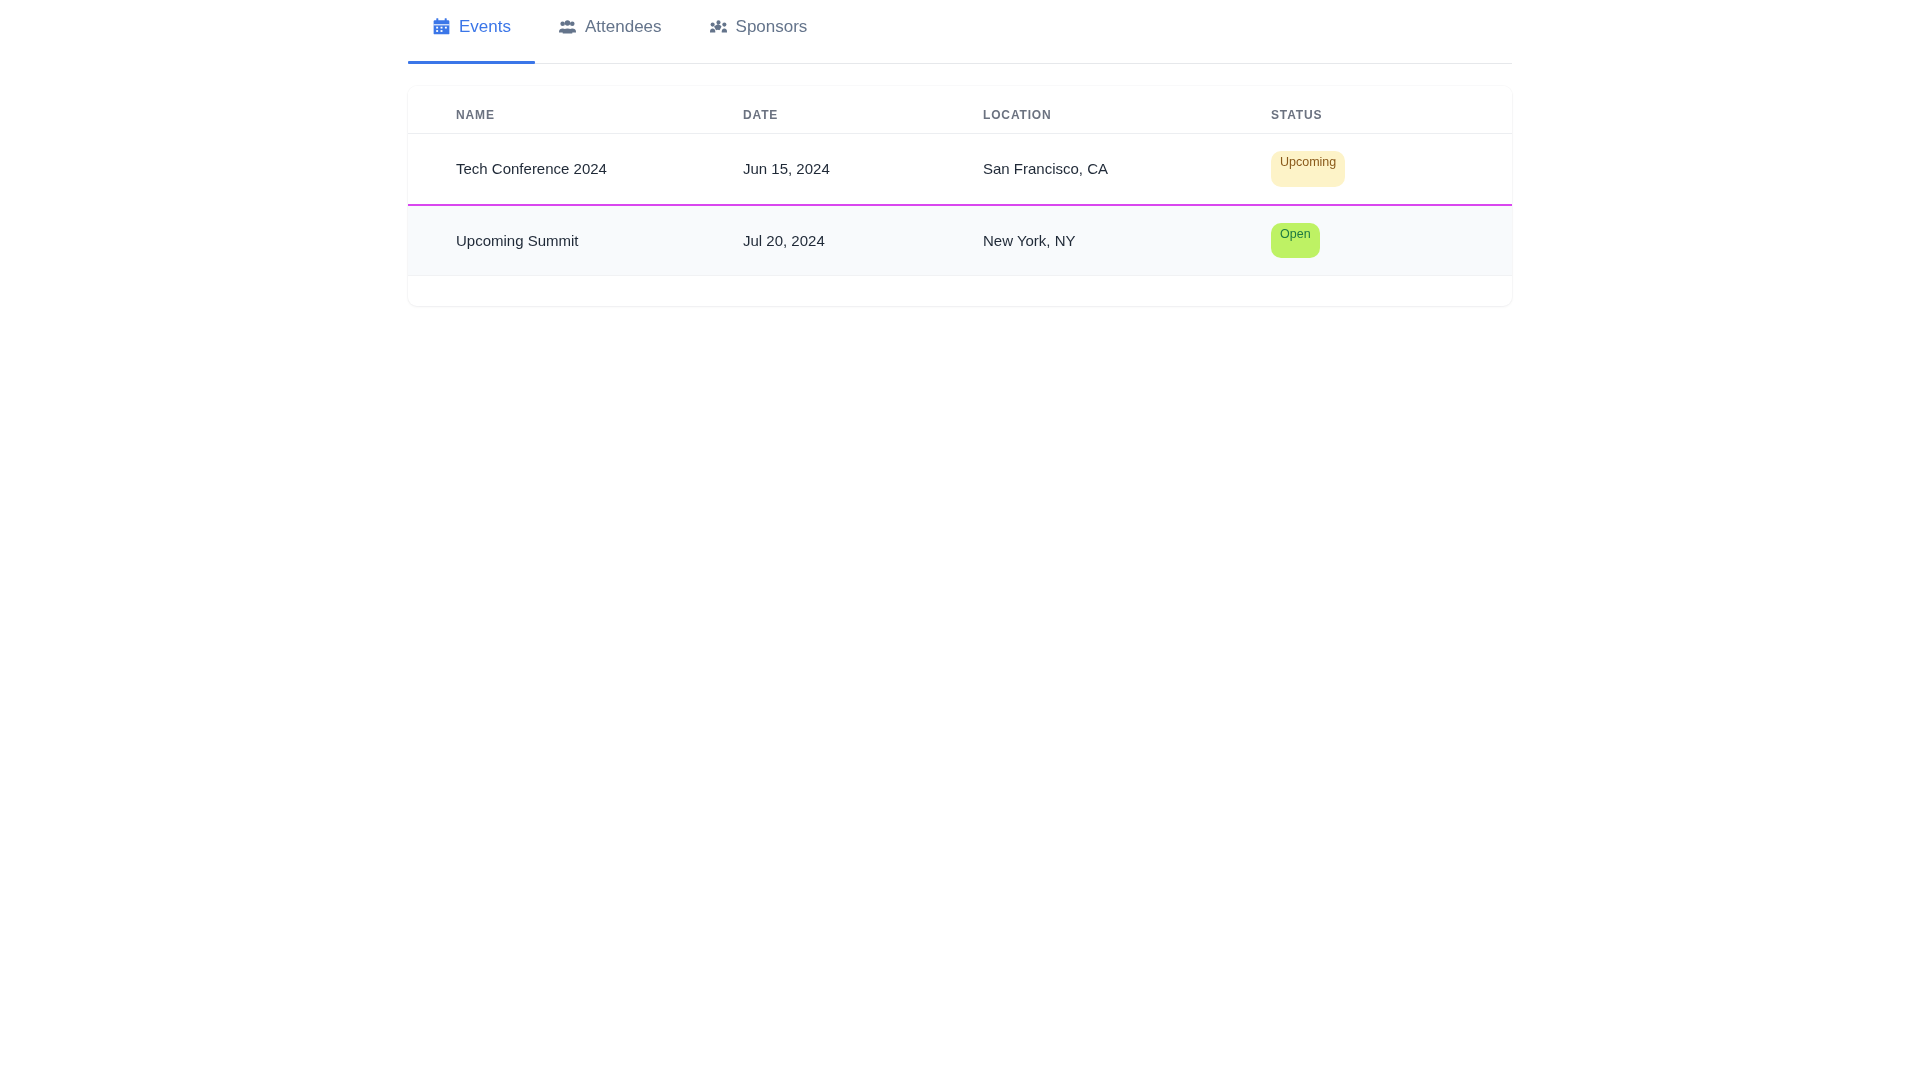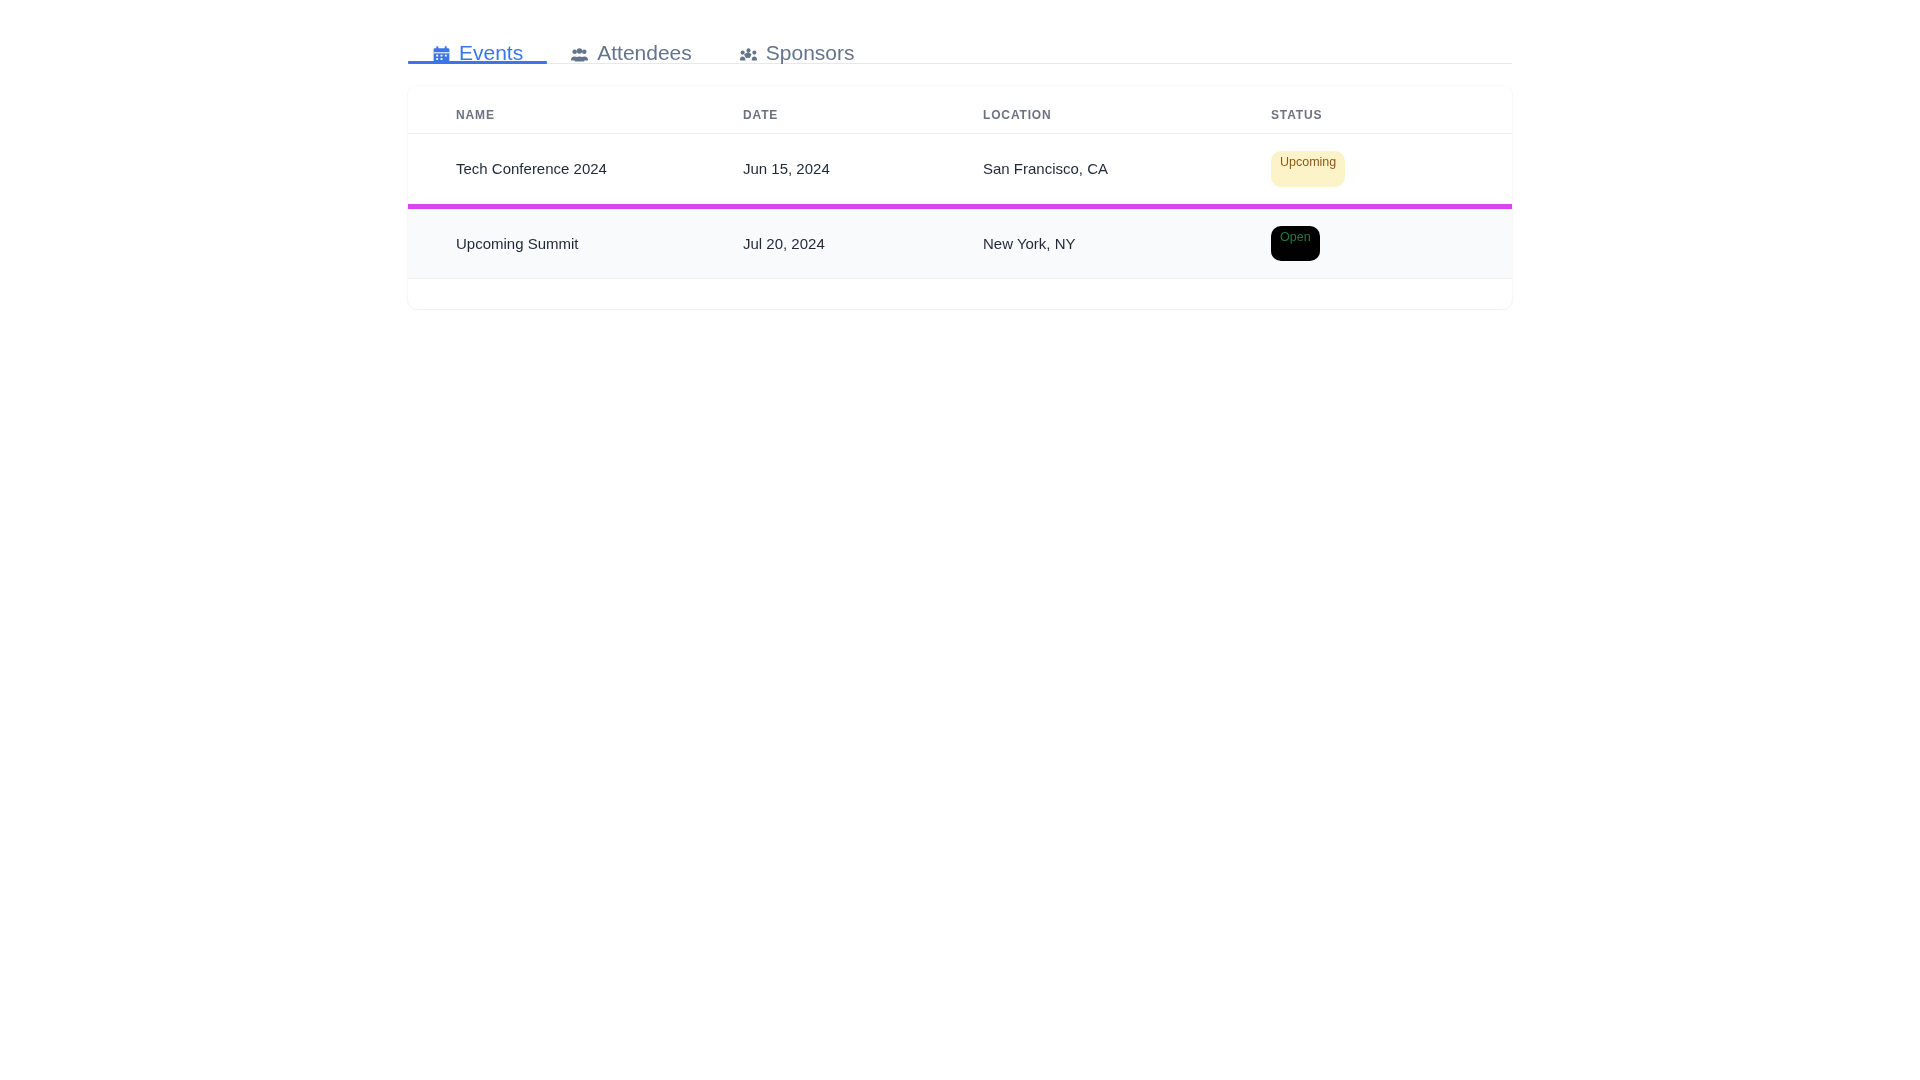--- a/index.html
+++ b/index.html
@@ -26,25 +26,25 @@
   
   .tab-bar {
     display: flex;
     align-items: flex-end;
     border-bottom: 1px solid #e6e8eb;
     height: 46px;
     padding: 0;
   }
   .tab {
     display: flex;
-    align-items: flex-end;
+    align-items: flex-start;
     gap: 9px;
     height: 45px;
     padding: 0 24px 0 24px;
-    font-size: 21px;
+    font-size: 17px;
     color: #64748b;
     cursor: pointer;
     position: relative;
     background: transparent;
     border: none;
     font-family: "Liberation Sans", sans-serif;
     white-space: nowrap;
   }
   .tab:first-child { padding-left: 25px; }
   .tab.active { color: #3b76e8; }
@@ -82,21 +82,21 @@
     color: #6b7280;
     text-transform: uppercase;
     padding: 22px 0 11px 0;
     border-bottom: 1px solid #eceef1;
     background: #ffffff;
   }
   table.data-table td {
     font-size: 15px;
     color: #1f2937;
     padding: 17px 0 17px 0;
-    border-bottom: 5px solid #d946ef;
+    border-bottom: 2px solid #d946ef;
     vertical-align: middle;
   }
   table.data-table tr:last-child td { border-bottom: 1px solid #f1f2f4; }
   table.data-table tbody tr.striped { background: #f8fafc; }
 
   .col-name     { width: 335px; padding-left: 48px !important; }
   .col-date     { width: 240px; }
   .col-location { width: 288px; }
   .col-status   { width: auto; }
 
@@ -106,21 +106,21 @@
   .badge {
     display: inline-block;
     font-size: 12.5px;
     line-height: 1;
     padding: 5px 9px 18px 9px;
     border-radius: 10px;
     font-weight: 400;
     white-space: nowrap;
   }
   .badge-upcoming { background: #fdf3c8; color: #8a5a1b; }
-  .badge-open     { background: #000000; color: #1f7a42; }
+  .badge-open     { background: #bef264; color: #1f7a42; }
   .badge-closed   { background: #fde8e4; color: #b4452c; }
 </style>
 </head>
 <body>
 
 <div class="page">
   <div class="content">
 
     <div class="tab-bar" id="tab-bar">
         <div class="tab active">

